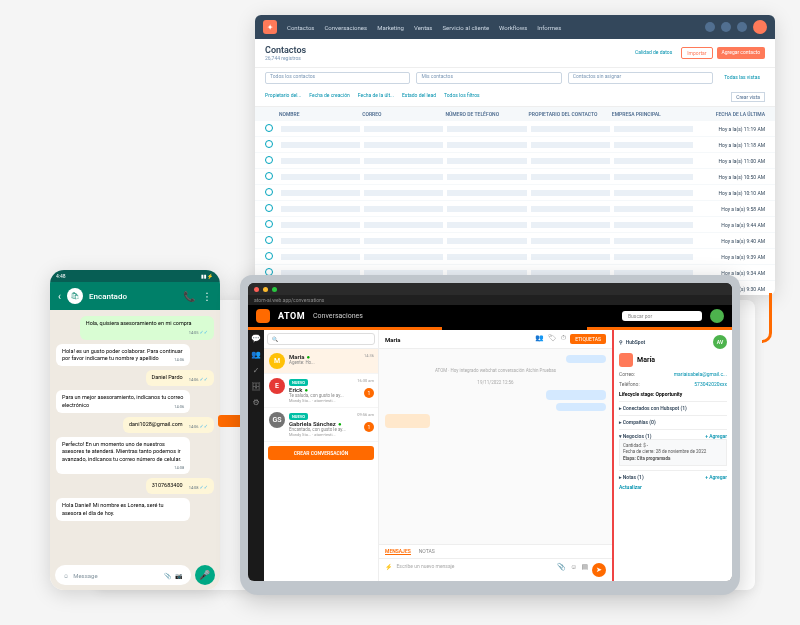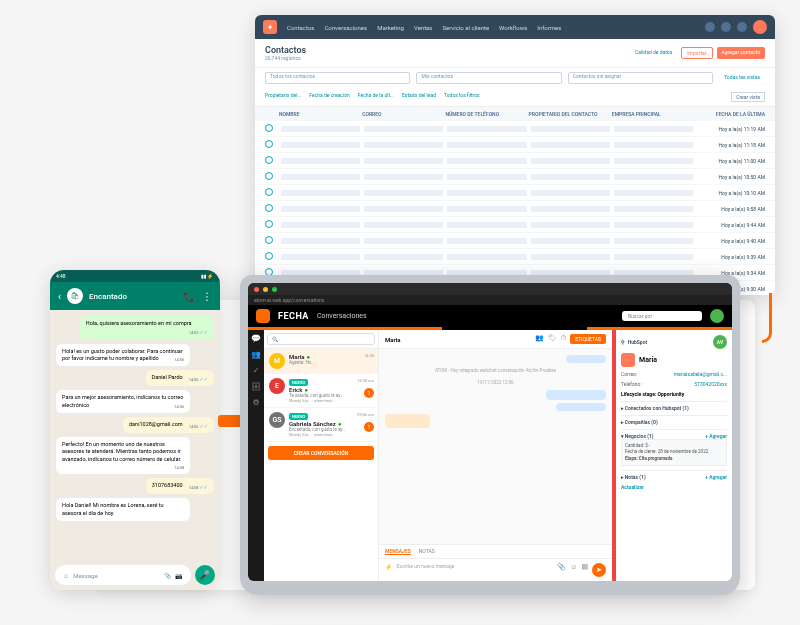--- a/index.html
+++ b/index.html
@@ -108,21 +108,21 @@
 .chat-bubble.user { background: #d4e9ff; align-self: flex-end; }
 .chat-bubble.agent { background: #ffe8cc; align-self: flex-start; }
 .chat-tabs { display: flex; gap: 8px; padding: 3px 6px; font-size: 5px; border-top: 1px solid #eee; background: #fff; }
 .chat-tab { color: #888; }
 .chat-tab.active { color: #ff6a00; font-weight: 600; border-bottom: 1px solid #ff6a00; }
 .chat-input { display: flex; padding: 4px 6px; gap: 4px; background: #fff; border-top: 1px solid #eee; }
 .chat-input-box { flex: 1; font-size: 5px; color: #aaa; }
 .chat-input-icons { display: flex; gap: 4px; color: #888; font-size: 7px; }
 .chat-send { width: 14px; height: 14px; background: #ff6a00; border-radius: 50%; color: #fff; display: flex; align-items: center; justify-content: center; font-size: 7px; }
 
-.atom-detail { width: 120px; border-left: 4px solid #ef4444; background: #fff; padding: 5px; display: flex; flex-direction: column; gap: 4px; font-size: 5px; }
+.atom-detail { width: 120px; border-left: 2px solid #ef4444; background: #fff; padding: 5px; display: flex; flex-direction: column; gap: 4px; font-size: 5px; }
 .detail-hubspot-tag { display: flex; align-items: center; gap: 3px; color: #33475b; font-weight: 600; }
 .detail-avatar-circle { width: 18px; height: 18px; border-radius: 50%; background: #4db34d; }
 .detail-hs-icon { width: 14px; height: 14px; background: #ff7a59; border-radius: 3px; }
 .detail-header { display: flex; align-items: center; gap: 4px; }
 .detail-name { font-size: 7px; font-weight: 600; }
 .detail-row { display: flex; justify-content: space-between; color: #666; }
 .detail-row .val { color: #0091ae; }
 .detail-lifecycle { font-size: 5px; }
 .detail-section { border-top: 1px solid #eee; padding-top: 3px; }
 .detail-section-title { display: flex; justify-content: space-between; color: #33475b; font-weight: 600; cursor: pointer; }
@@ -330,21 +330,21 @@
       <span class="dot r"></span>
       <span class="dot y"></span>
       <span class="dot g"></span>
     </div>
     <div class="browser-url">
         <span>atom-ai.web.app/conversations</span>
       </div>
     <div class="atom">
       <div class="atom-top">
         <div class="atom-logo"></div>
-        <span class="atom-brand">FECHA</span>
+        <span class="atom-brand">ATOM</span>
         <span class="atom-section-title">Conversaciones</span>
         <div class="atom-search">Buscar por</div>
         <div class="detail-avatar-circle" style="width:14px;height:14px"></div>
       </div>
       <div class="atom-stripe"></div>
       <div class="atom-body">
         <div class="atom-left">
           <span class="active">💬</span>
           <span>👥</span>
           <span>✓</span>

